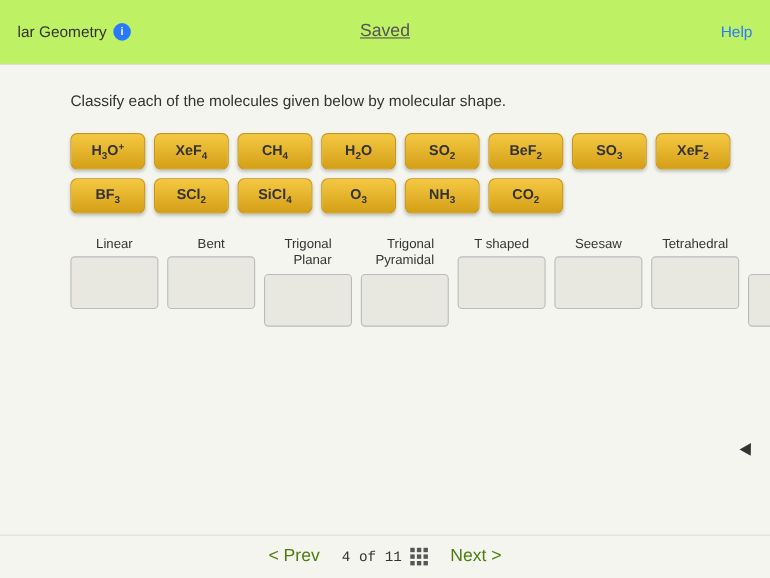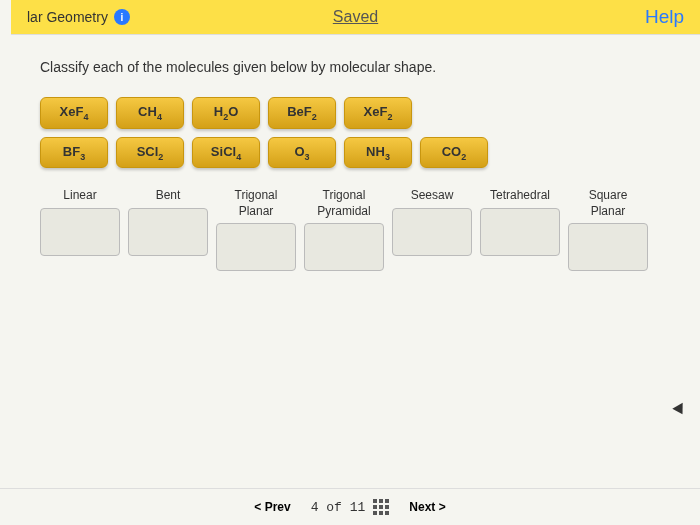--- a/index.html
+++ b/index.html
@@ -10,61 +10,61 @@
       height: 525px;
       overflow: hidden;
       position: relative;
     }
 
     
     .header {
       display: flex;
       justify-content: space-between;
       align-items: center;
-      padding: 6px 16px;
-      background: #fde047;
+      padding: 21px 16px;
+      background: #bef264;
       border-bottom: 1px solid #ddd;
       position: relative;
-      margin-left: 11px;
     }
     .header-title {
       font-size: 14px;
       color: #333;
       display: flex;
       align-items: center;
       gap: 6px;
     }
     .header-center {
       font-size: 16px;
       color: #555;
       position: absolute;
       left: 50%;
       transform: translateX(-50%);
       text-decoration: underline;
     }
     .header-right {
-      font-size: 19px;
+      font-size: 14px;
       color: #2979ff;
     }
     .info-icon {
       display: inline-flex;
       align-items: center;
       justify-content: center;
       width: 16px;
       height: 16px;
       border-radius: 50%;
       background: #2979ff;
       color: #fff;
       font-size: 10px;
       font-weight: bold;
     }
 
     
     .main {
       padding: 24px 40px 16px 40px;
+      margin-left: 24px;
     }
     .instruction {
       font-size: 14px;
       color: #333;
       margin-bottom: 22px;
     }
 
     
     .molecules-grid {
       display: flex;
@@ -109,21 +109,21 @@
     }
     .drop-col {
       display: flex;
       flex-direction: column;
       align-items: center;
       gap: 4px;
     }
     .drop-label {
       font-size: 12px;
       color: #333;
-      text-align: center;
+      text-align: right;
       line-height: 1.3;
       font-weight: 500;
     }
     .drop-zone {
       width: 80px;
       height: 48px;
       border: 1px solid #bbb;
       border-radius: 4px;
       background: #e8e8e0;
     }
@@ -139,26 +139,26 @@
       align-items: center;
       gap: 20px;
       padding: 10px;
       background: #f5f5f0;
       border-top: 1px solid #ddd;
     }
     .nav-btn {
       display: flex;
       align-items: center;
       gap: 4px;
-      font-size: 12px;
-      color: #000000;
+      font-size: 16px;
+      color: #4d7c0f;
       cursor: pointer;
       background: none;
       border: none;
-      font-weight: 700;
+      font-weight: 400;
     }
     .page-info {
       font-size: 13px;
       color: #333;
       display: flex;
       align-items: center;
       gap: 8px;
       font-family: Liberation Mono, monospace;
     }
     .grid-icon {
@@ -196,24 +196,27 @@
   </div>
   <div class="header-center">Saved</div>
   <div class="header-right">Help</div>
 </div>
 
 <div class="main">
   <div class="instruction">Classify each of the molecules given below by molecular shape.</div>
 
   <div class="molecules-grid">
     <div class="molecules-row">
+      <button class="molecule-btn">H<sub>3</sub>O<sup>+</sup></button>
       <button class="molecule-btn">XeF<sub>4</sub></button>
       <button class="molecule-btn">CH<sub>4</sub></button>
       <button class="molecule-btn">H<sub>2</sub>O</button>
+      <button class="molecule-btn">SO<sub>2</sub></button>
       <button class="molecule-btn">BeF<sub>2</sub></button>
+      <button class="molecule-btn">SO<sub>3</sub></button>
       <button class="molecule-btn">XeF<sub>2</sub></button>
     </div>
     <div class="molecules-row">
       <button class="molecule-btn">BF<sub>3</sub></button>
       <button class="molecule-btn">SCl<sub>2</sub></button>
       <button class="molecule-btn">SiCl<sub>4</sub></button>
       <button class="molecule-btn">O<sub>3</sub></button>
       <button class="molecule-btn">NH<sub>3</sub></button>
       <button class="molecule-btn">CO<sub>2</sub></button>
     </div>
@@ -228,20 +231,24 @@
       <div class="drop-col">
         <div class="drop-label">Bent</div>
         <div class="drop-zone"></div>
       </div>
       <div class="drop-col">
         <div class="drop-label">Trigonal<br>Planar</div>
         <div class="drop-zone"></div>
       </div>
       <div class="drop-col">
         <div class="drop-label">Trigonal<br>Pyramidal</div>
+        <div class="drop-zone"></div>
+      </div>
+      <div class="drop-col">
+        <div class="drop-label">T shaped</div>
         <div class="drop-zone"></div>
       </div>
       <div class="drop-col">
         <div class="drop-label">Seesaw</div>
         <div class="drop-zone"></div>
       </div>
       <div class="drop-col">
         <div class="drop-label">Tetrahedral</div>
         <div class="drop-zone"></div>
       </div>

